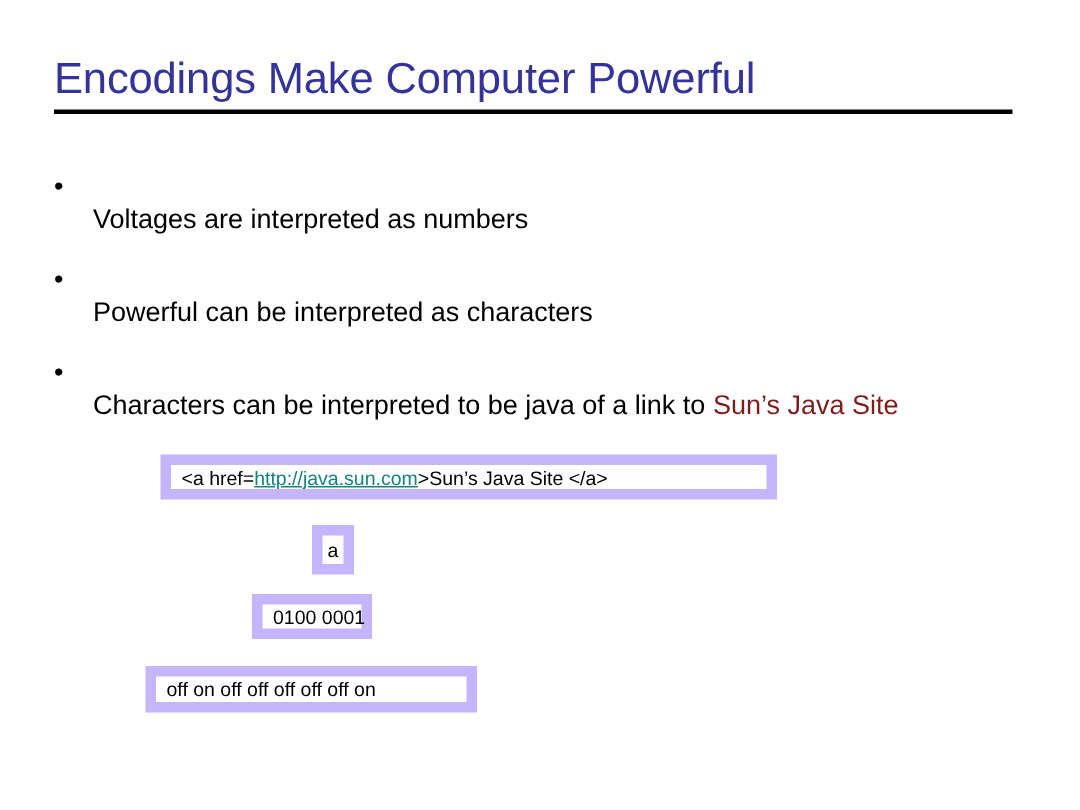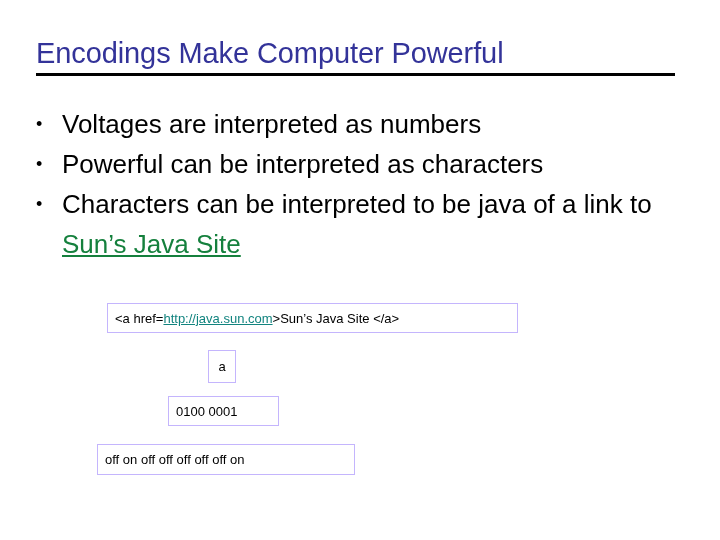--- a/index.html
+++ b/index.html
@@ -60,32 +60,32 @@
   .bullet-marker {
     width: 26px;
     flex: 0 0 26px;
     text-align: left;
     font-size: 18px;
     line-height: 40px;
     color: #000000;
   }
   .bullet-text {
     flex: 1 1 auto;
-    font-size: 26px;
+    font-size: 18px;
     line-height: 40px;
+    margin-top: 22px;
   }
   .link {
-    color: #15803d;
-    text-decoration: underline;
+    color: #7f1d1d;
   }
 
   
   .box {
     position: absolute;
-    border: 1px solid #c4b5fd;
+    border: 7px solid #c4b5fd;
     background: #ffffff;
     box-sizing: border-box;
     display: flex;
     align-items: center;
     color: #000000;
     font-size: 13px;
     white-space: nowrap;
   }
   .box-inner {
     padding: 0 7px;
@@ -104,27 +104,27 @@
     top: 350px;
     width: 28px;
     height: 33px;
     justify-content: center;
   }
   #box-char .box-inner { padding: 0; }
 
   #box-binary {
     left: 168px;
     top: 396px;
-    width: 111px;
+    width: 80px;
     height: 30px;
   }
   #box-switches {
     left: 97px;
     top: 444px;
-    width: 258px;
+    width: 221px;
     height: 31px;
   }
   .box-link {
     color: #12847F;
     text-decoration: underline;
   }
 </style>
 </head>
 <body>
 

